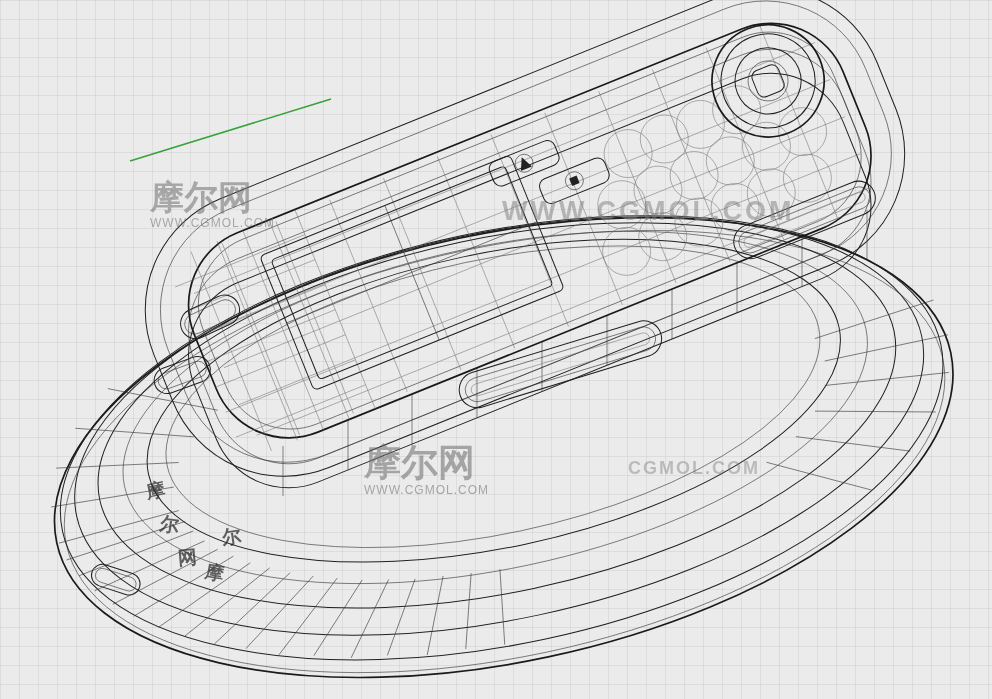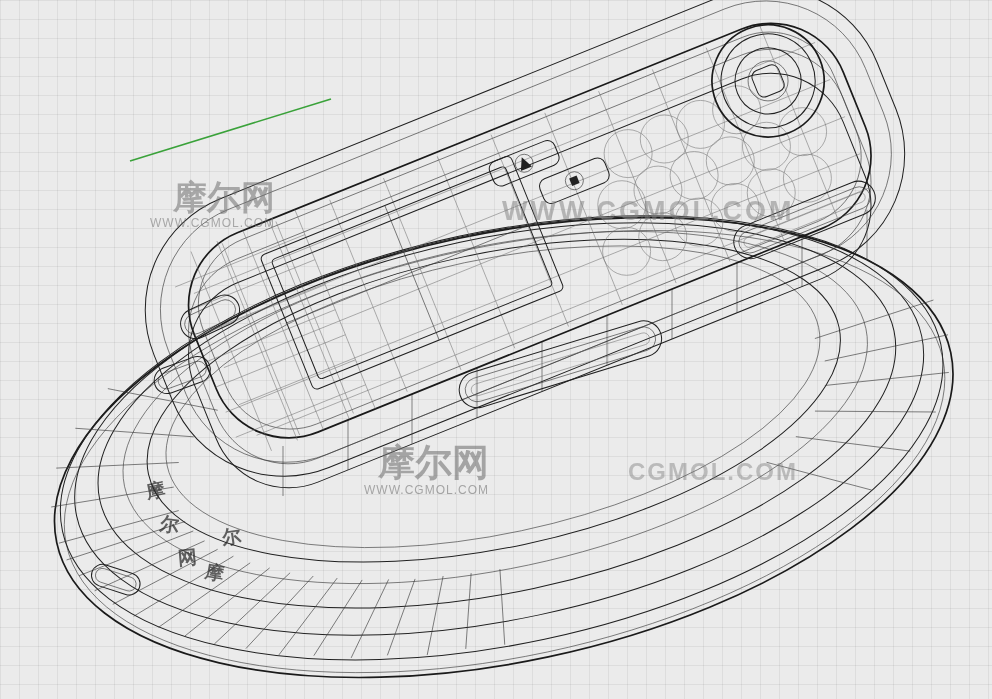--- a/index.html
+++ b/index.html
@@ -6,41 +6,40 @@
   #screen{
     position:relative;
     width:992px;height:699px;
     overflow:hidden;
     background-color:#ebebeb;
     background-image:
       linear-gradient(to right, rgba(0,0,0,0.06) 1px, transparent 1px),
       linear-gradient(to bottom, rgba(0,0,0,0.06) 1px, transparent 1px);
     background-size:19px 19px;
     font-family:"Liberation Sans", sans-serif;
-    text-align:right;
   }
   svg{position:absolute;left:0;top:0;}
   .wire{fill:none;stroke:#202020;stroke-width:1;}
   .bold{fill:none;stroke:#1a1a1a;stroke-width:1.7;}
   .fine{fill:none;stroke:#3a3a3a;stroke-width:.7;opacity:.85;}
   .lite{fill:none;stroke:#6d6d6d;stroke-width:.6;opacity:.8;}
   .glyph{fill:#222;stroke:none;}
 
   .wm{position:absolute;user-select:none;pointer-events:none;}
   .wm-title{font-weight:bold;line-height:1.05;}
   .wm-top-left{left:150px;top:180px;color:rgba(112,112,112,.55);}
   .wm-top-left .wm-title{font-size:34px;}
   .wm-top-left .wm-url{font-size:12px;letter-spacing:1px;}
   .wm-top-right{left:502px;top:196px;color:rgba(125,125,125,.5);
     font-size:27px;font-weight:bold;letter-spacing:3px;}
   .wm-center{left:364px;top:444px;color:rgba(105,105,105,.55);}
   .wm-center .wm-title{font-size:37px;}
   .wm-center .wm-url{font-size:12px;letter-spacing:1px;}
   .wm-right{left:628px;top:458px;color:rgba(118,118,118,.42);
-    font-size:24px;font-weight:bold;letter-spacing:2px;}
+    font-size:18px;font-weight:bold;letter-spacing:2px;}
   .wm-logo span{position:absolute;font-size:19px;font-weight:bold;
     color:rgba(40,40,40,.72);}
 </style>
 </head>
 <body>
 
 <div id="screen">
 
   <svg width="992" height="699" viewBox="0 0 992 699">
 

